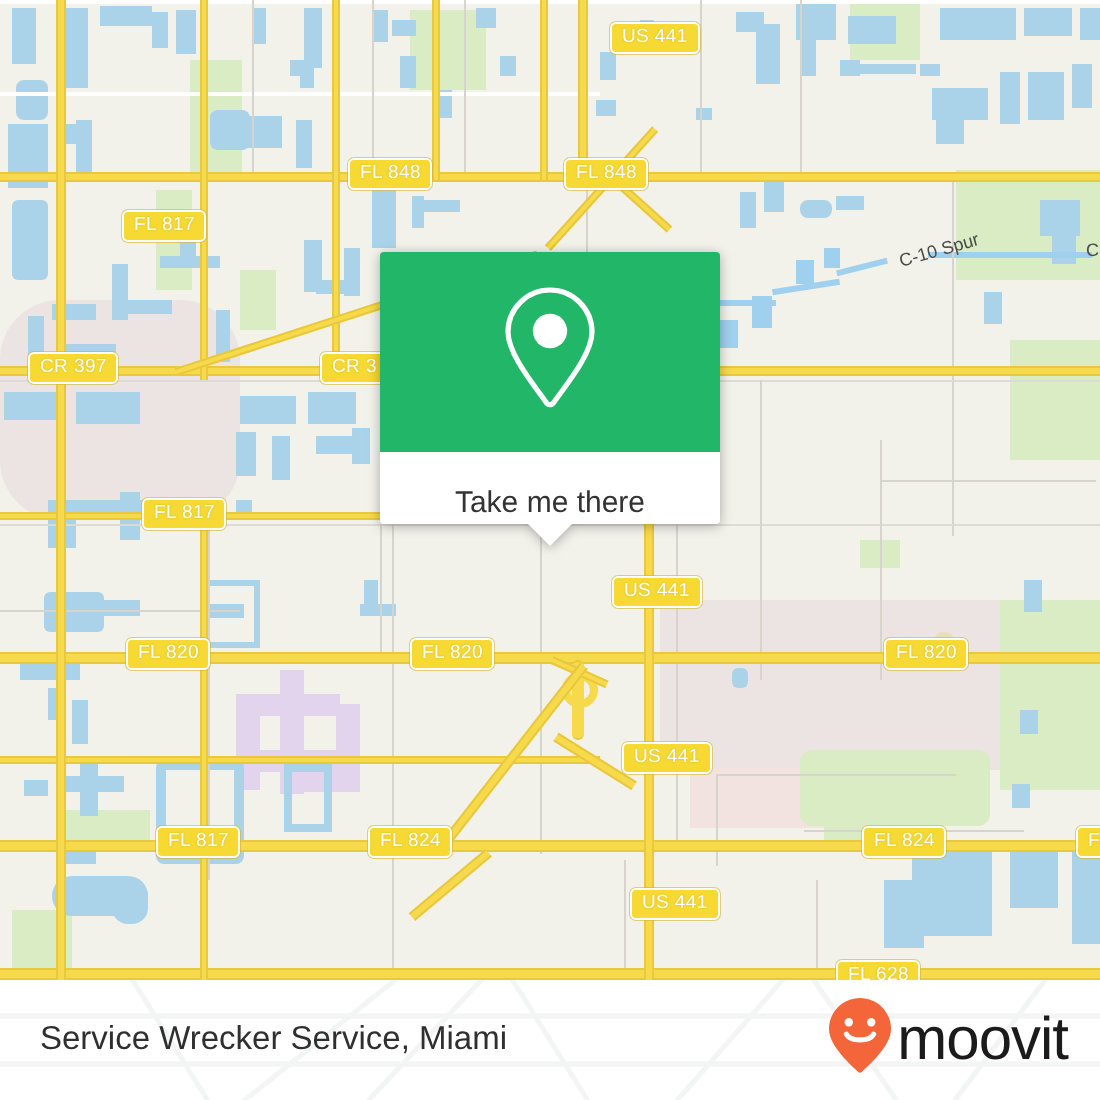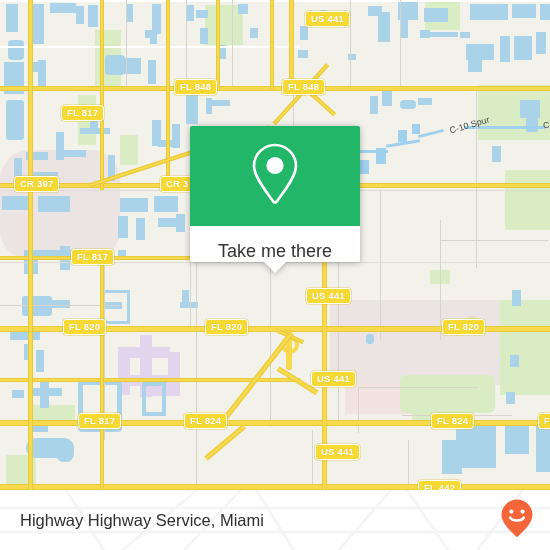--- a/index.html
+++ b/index.html
@@ -28,21 +28,21 @@
   .waterway{position:absolute;background:#9fd0ee;}
 
   
   .shield{
     position:absolute;
     background:#f6d933;
     border:1.5px solid #ffffff;
     border-radius:3px;
     color:#ffffff;
     font-size:9.5px;
-    font-weight:bold;
+    font-weight:normal;
     letter-spacing:.2px;
     line-height:13px;
     height:14px;
     padding:0 5px;
     white-space:nowrap;
     text-shadow:0 0 1px rgba(150,120,0,.35);
     box-shadow:0 0 0 0.5px rgba(210,180,40,.6);
   }
   .waterlabel{
     position:absolute;
@@ -60,21 +60,21 @@
     height:100px;background:#22b768;
     border-radius:2px 2px 0 0;
     display:flex;align-items:center;justify-content:center;
   }
   #callout-foot{
     height:36px;background:#ffffff;
     border-radius:0 0 2px 2px;
     display:flex;align-items:center;justify-content:center;
     position:relative;
   }
-  #callout-foot .lbl{color:#333333;font-size:18px;margin-top:14px;}
+  #callout-foot .lbl{color:#333333;font-size:15px;margin-top:14px;}
   #callout-tail{
     position:absolute;left:50%;bottom:-11px;transform:translateX(-50%);
     width:0;height:0;
     border-left:11px solid transparent;
     border-right:11px solid transparent;
     border-top:11px solid #ffffff;
   }
 
   
   #attribution{
@@ -315,21 +315,21 @@
         <div class="shield" style="left: 306px; top: 288px;">US 441</div>
         <div class="shield" style="left: 63px; top: 319px;">FL 820</div>
         <div class="shield" style="left: 205px; top: 319px;">FL 820</div>
         <div class="shield" style="left: 442px; top: 319px;">FL 820</div>
         <div class="shield" style="left: 311px; top: 371px;">US 441</div>
         <div class="shield" style="left: 78px; top: 413px;">FL 817</div>
         <div class="shield" style="left: 184px; top: 413px;">FL 824</div>
         <div class="shield" style="left: 431px; top: 413px;">FL 824</div>
         <div class="shield" style="left: 538px; top: 413px;">FL</div>
         <div class="shield" style="left: 315px; top: 444px;">US 441</div>
-        <div class="shield" style="left: 418px; top: 480px;">FL 442</div>
+        <div class="shield" style="left: 418px; top: 480px;">FL 628</div>
       </div>
 
     <div id="waterlabel-layer">
         <div class="waterlabel" style="left: 449px; top: 120px; transform: rotate(-16deg);">C-10 Spur</div>
         <div class="waterlabel" style="left: 543px; top: 120px;">C</div>
       </div>
 
     <div id="callout">
       <div id="callout-head">
         <span>
@@ -354,25 +354,26 @@
         <path d="M110 70 L210 -10"></path>
         <path d="M175 70 L250 -10"></path>
         <path d="M250 -10 L300 70"></path>
         <path d="M330 70 L400 -10"></path>
         <path d="M400 -10 L455 70"></path>
         <path d="M470 70 L530 -10"></path>
         <path d="M-10 42 L560 42"></path>
         <path d="M-10 18 L560 18"></path>
       </g>
     </svg>
-    <div id="footer-title">Highway Highway Service, Miami</div>
+    <div id="footer-title">Service Wrecker Service, Miami</div>
     <div id="logo">
       <span>
         <svg width="34" height="40" viewBox="0 0 34 40" aria-hidden="true">
           <path d="M17 1.5 C8.4 1.5 1.5 8.4 1.5 17 C1.5 25.6 12.6 35 16.1 38.5 C16.6 39 17.4 39 17.9 38.5 C21.4 35 32.5 25.6 32.5 17 C32.5 8.4 25.6 1.5 17 1.5 Z" fill="#f4663a"></path>
           <circle cx="11.4" cy="13.6" r="2.1" fill="#ffffff"></circle>
           <circle cx="22.6" cy="13.6" r="2.1" fill="#ffffff"></circle>
           <path d="M10.2 19.6 C12.4 23.4 21.6 23.4 23.8 19.6" fill="none" stroke="#ffffff" stroke-width="2.6" stroke-linecap="round"></path>
         </svg>
       </span>
+      <span id="logo-text">moovit</span>
     </div>
   </div>
 </div>
 
 </body></html>

